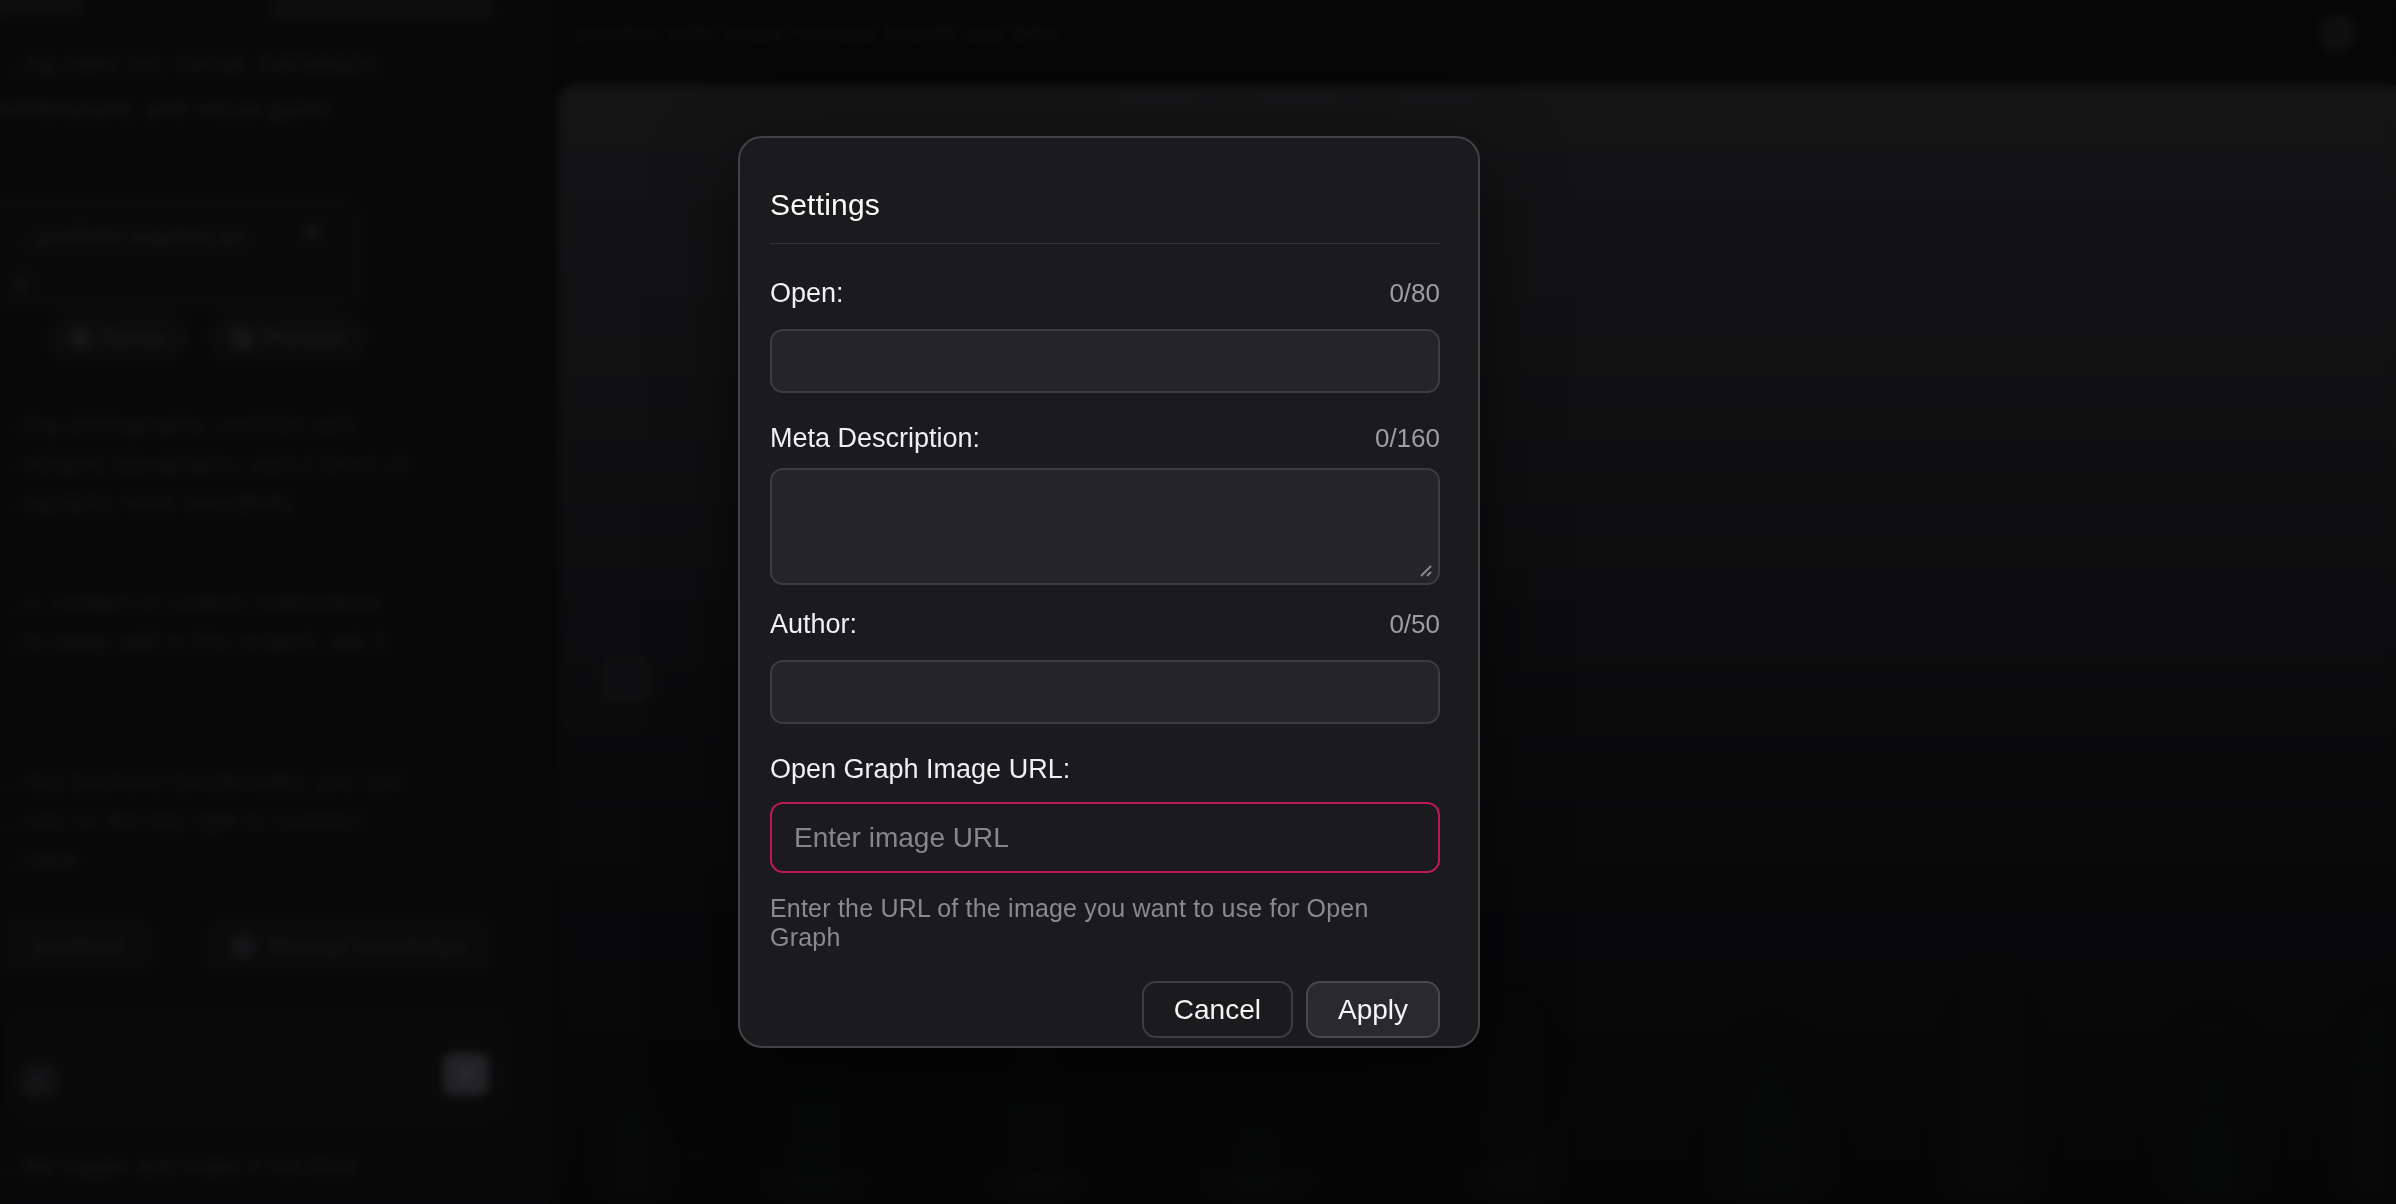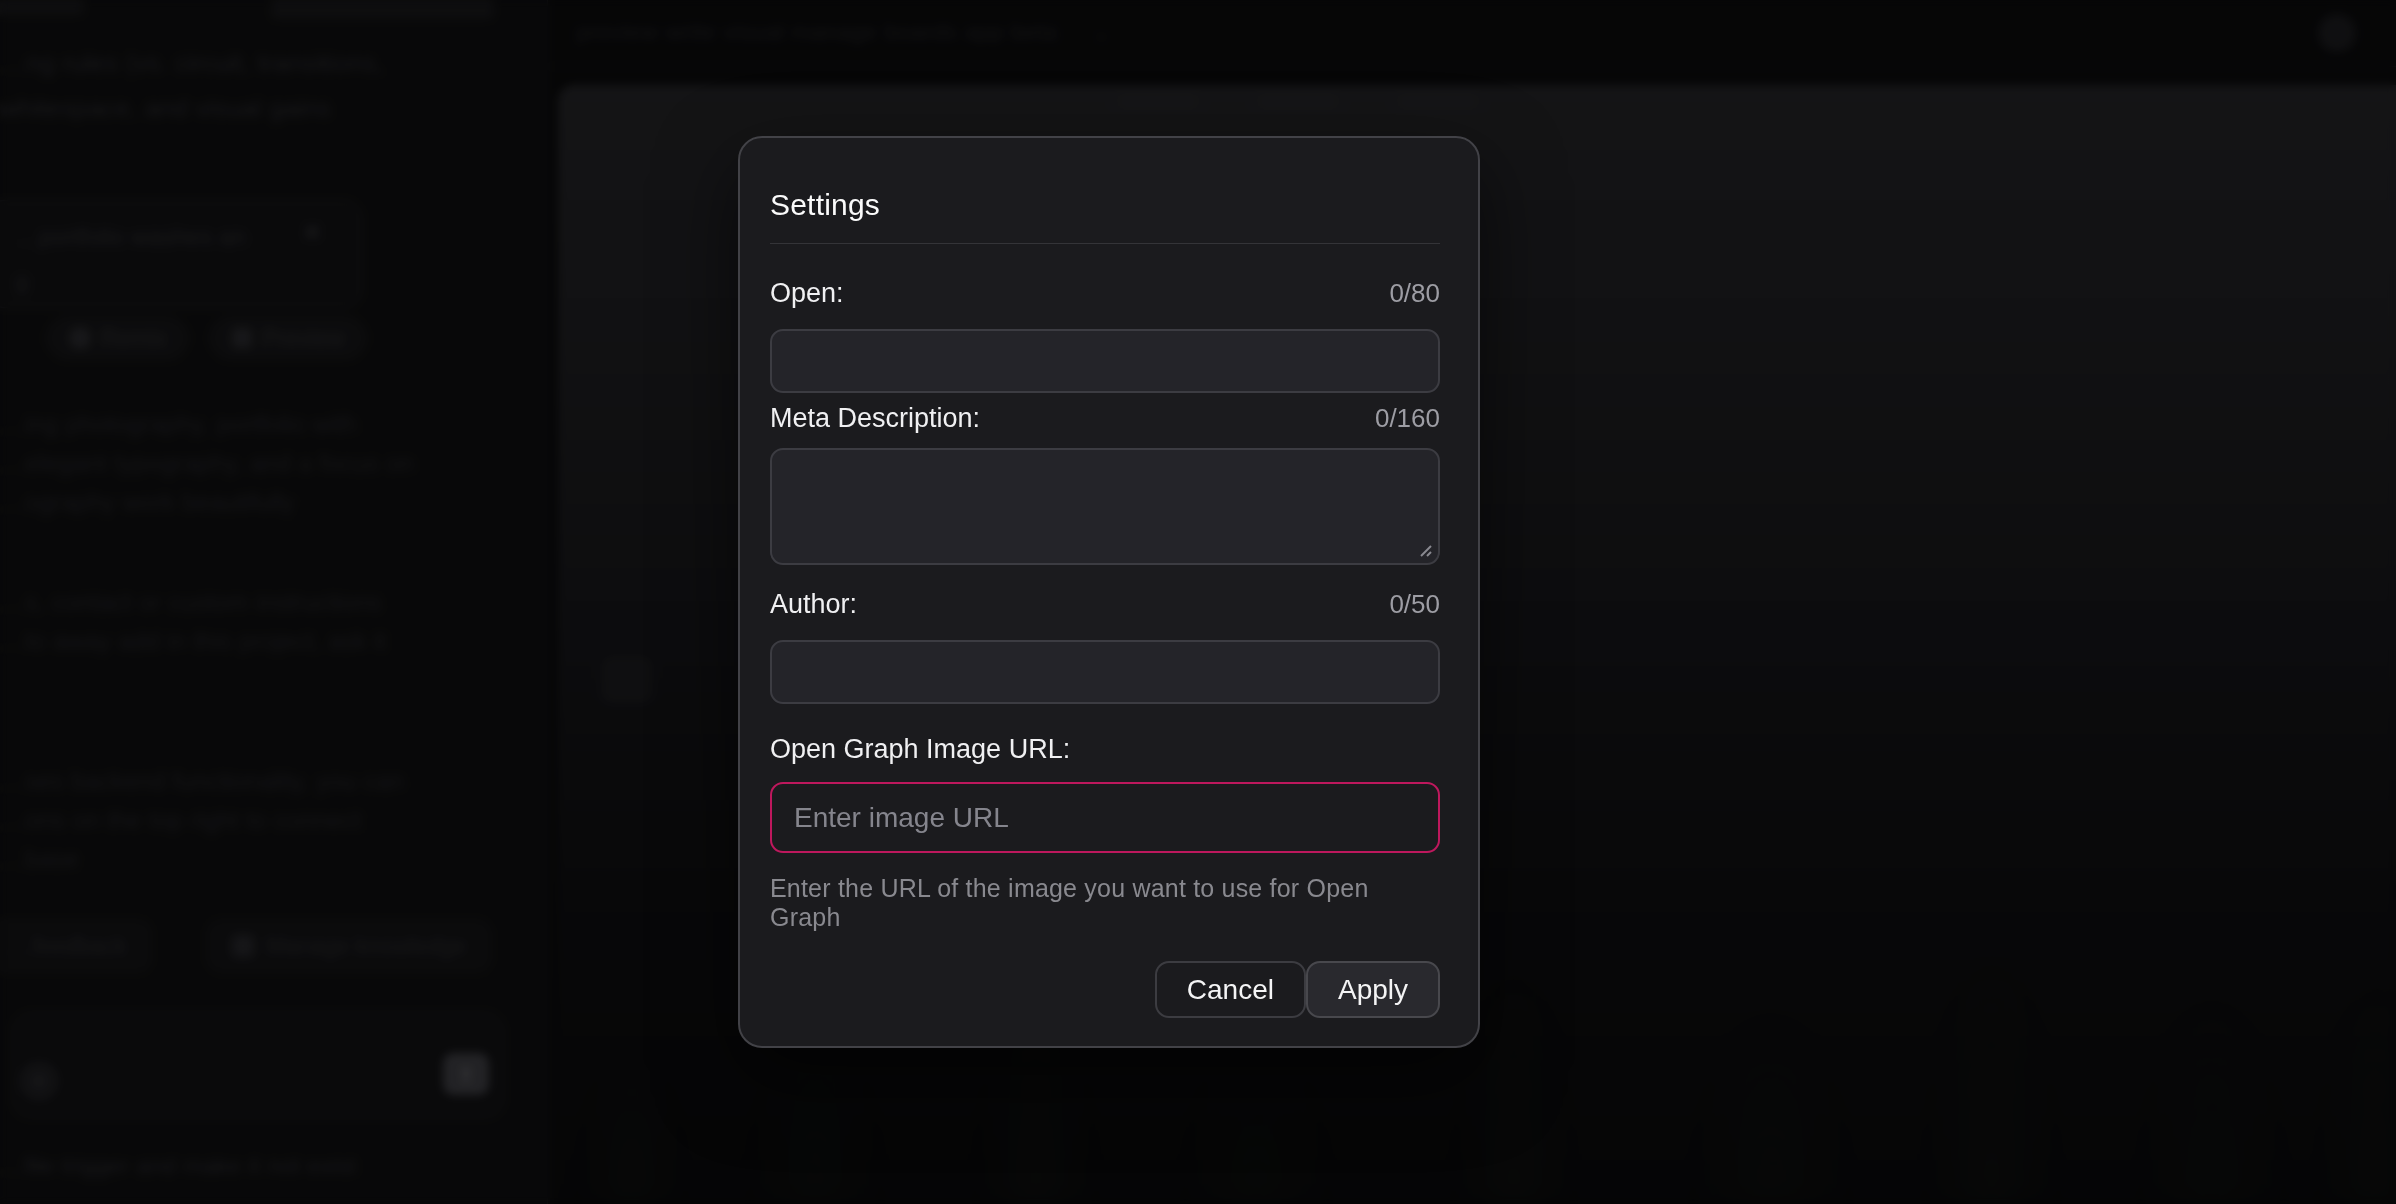--- a/index.html
+++ b/index.html
@@ -95,25 +95,25 @@
                 font-size:28px; color:#ececee; outline:none; font-family:inherit; }
   .resize-handle { position:absolute; right:7px; bottom:7px; }
 
   .url-input { display:block; width:100%; height:71px; margin-top:17px; padding:0 22px;
                background:transparent; border:2px solid #be185d; border-radius:13px;
                font-size:28px; color:#ececee; outline:none; font-family:inherit; }
   .url-input::placeholder { color:#85858d; opacity:1; }
   .helper { margin-top:21px; font-size:25px; color:#89898f; letter-spacing:.2px; }
 
   .mt-title  { margin-top:34px; }
-  .mt-meta   { margin-top:10px; }
+  .mt-meta   { margin-top:30px; }
   .mt-author { margin-top:24px; }
   .mt-og     { margin-top:30px; }
 
-  .btn-row { display:flex; justify-content:flex-end; margin-top:29px; }
+  .btn-row { display:flex; justify-content:flex-end; gap:13px; margin-top:29px; }
   .btn { height:57px; padding:0 30px; border-radius:14px; font-size:28px; font-family:inherit;
          color:#f4f4f5; cursor:pointer; }
   .btn-cancel { background:transparent; border:2px solid #3c3c41; }
   .btn-apply  { background:#29292e; border:2px solid #48484d; }
 </style>
 </head>
 <body>
 
 <div class="stage">
 

